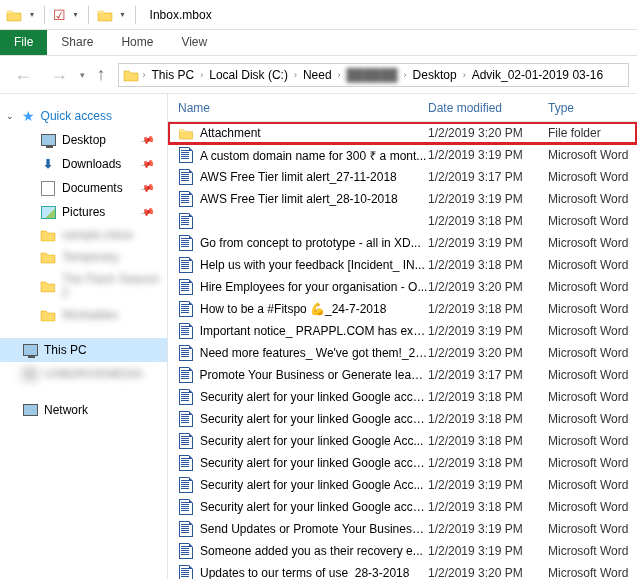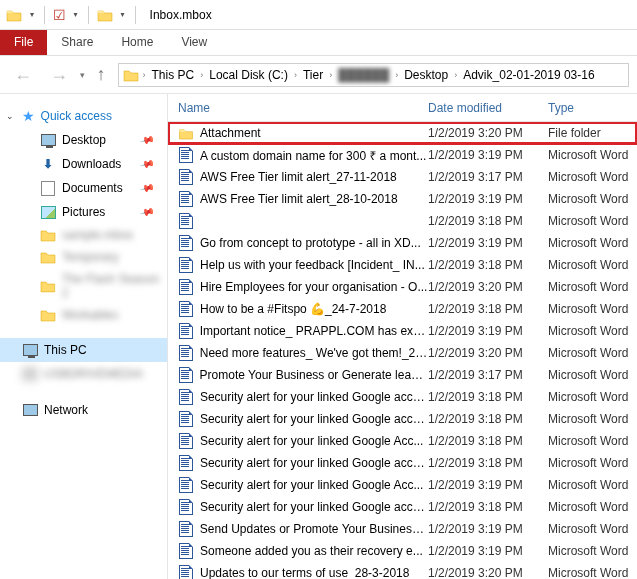--- a/index.html
+++ b/index.html
@@ -8,21 +8,21 @@
 .titlebar { height: 30px; display: flex; align-items: center; border-bottom: 1px solid #e0e0e0; }
 .titlebar .qat { display: flex; align-items: center; gap: 6px; padding: 0 6px; }
 .folder-mini { width: 16px; height: 14px; }
 .qat-sep { width: 1px; height: 18px; background: #d0d0d0; margin: 0 2px; }
 .check-icon { color: #c0392b; font-size: 14px; }
 .titlebar .caret { color: #555; font-size: 8px; padding: 0 2px; }
 .title-text { padding-left: 6px; color: #000; }
 
 .ribbon { height: 26px; display: flex; align-items: stretch; border-bottom: 1px solid #e0e0e0; }
 .ribbon .tab { padding: 5px 14px; color: #444; cursor: pointer; }
-.ribbon .tab.file { background: #b91c1c; color: #fff; }
+.ribbon .tab.file { background: #15803d; color: #fff; }
 
 .navrow { height: 38px; display: flex; align-items: center; gap: 6px; padding: 0 8px; border-bottom: 1px solid #e5e5e5; }
 .nav-arrow { color: #777; font-size: 18px; padding: 0 6px; cursor: pointer; }
 .nav-arrow.dis { color: #bbb; }
 .nav-caret { color: #777; font-size: 9px; }
 .addrbar { flex: 1; height: 24px; border: 1px solid #cfcfcf; display: flex; align-items: center; padding: 0 4px; overflow: hidden; white-space: nowrap; }
 .addrbar .crumb { padding: 0 4px; color: #000; cursor: pointer; }
 .addrbar .sep { color: #777; font-size: 9px; padding: 0 2px; }
 .addrbar .blur { filter: blur(2px); color: #666; }
 
@@ -107,21 +107,21 @@
   <span class="nav-arrow">↑</span>
   <div class="addrbar">
     <svg class="folder-mini" viewBox="0 0 16 14" style="margin-right:2px">
         <path class="folder-ysvg" d="M1 3h5l2 2h7v8H1z"></path>
       </svg>
     <span class="sep">›</span>
     <span class="crumb">This PC</span>
     <span class="sep">›</span>
     <span class="crumb">Local Disk (C:)</span>
     <span class="sep">›</span>
-    <span class="crumb">Tier</span>
+    <span class="crumb">Need</span>
     <span class="sep">›</span>
     <span class="crumb blur">██████</span>
     <span class="sep">›</span>
     <span class="crumb">Desktop</span>
     <span class="sep">›</span>
     <span class="crumb">Advik_02-01-2019 03-16</span>
   </div>
 </div>
 
 <div class="main">

